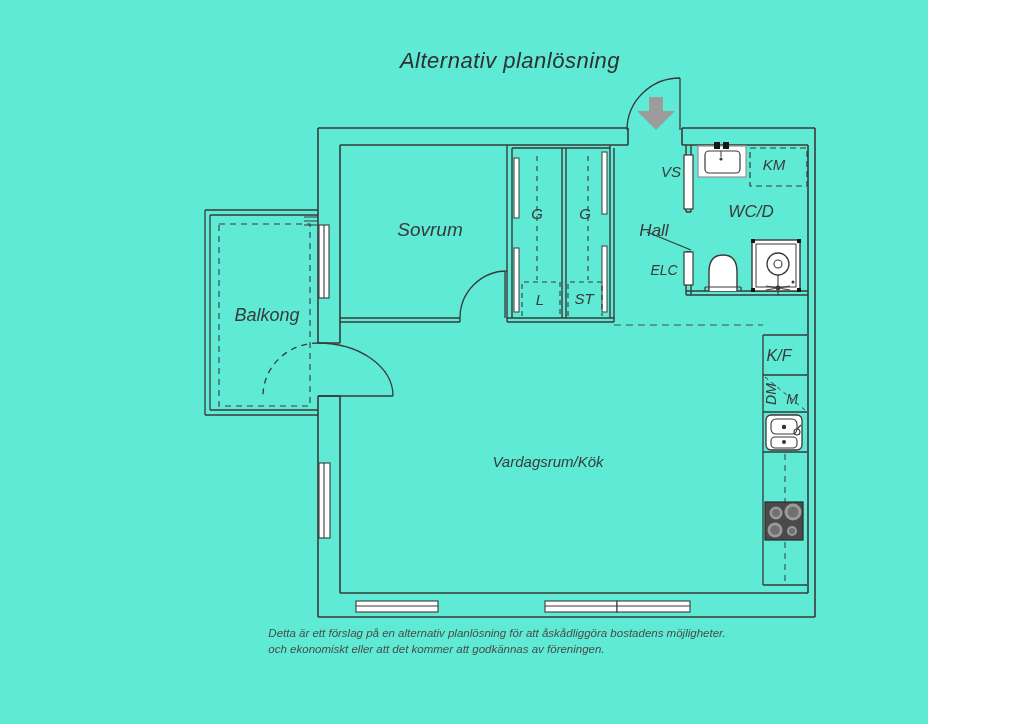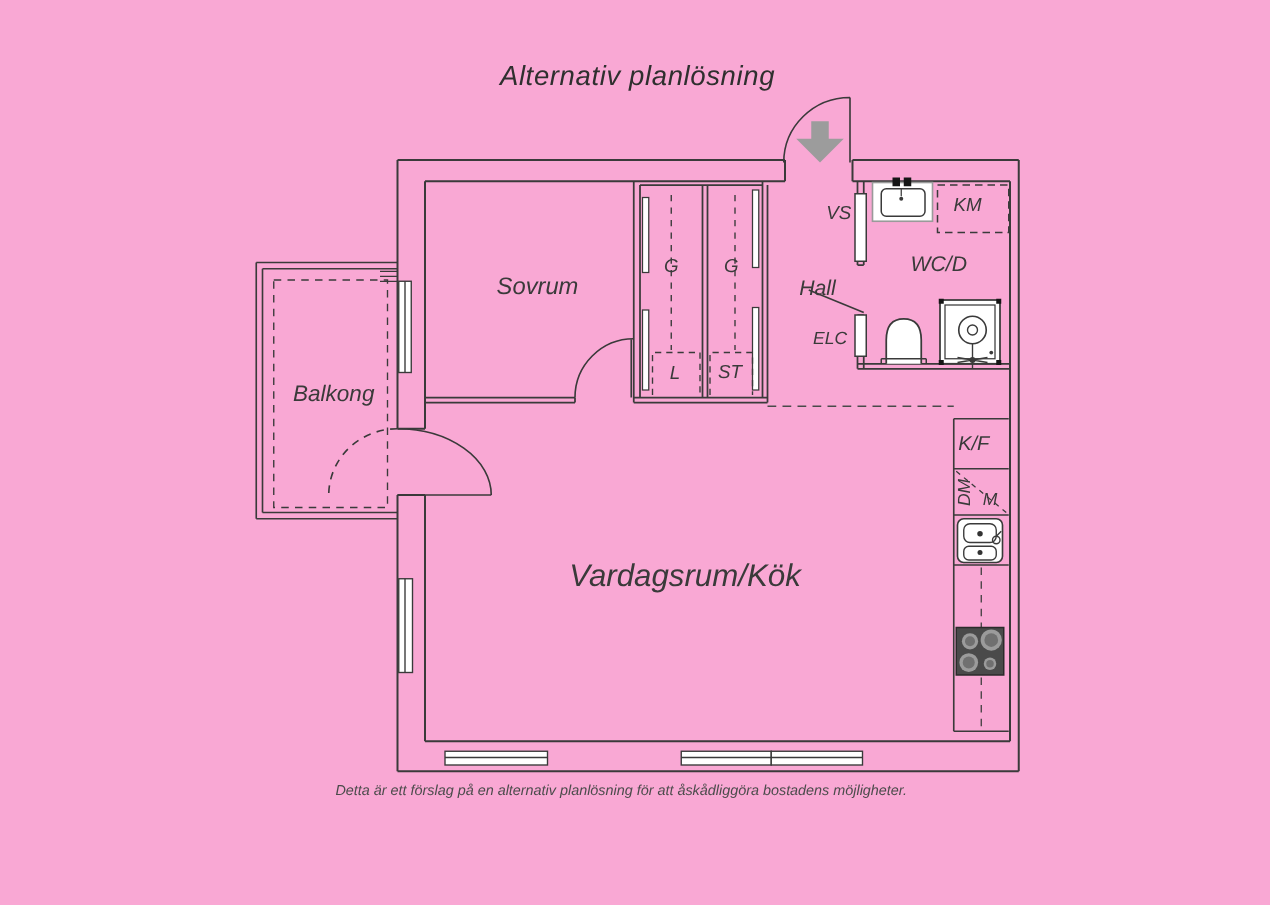--- a/index.html
+++ b/index.html
@@ -1,16 +1,16 @@
 <!DOCTYPE html>
 <html><head>
 <meta charset="utf-8">
 <style>
   html,body{margin:0;padding:0;background:#fff;}
-  .page{position:relative;width:1016px;height:724px;background:#f9a8d4;overflow:hidden;
+  .page{position:relative;width:928px;height:724px;background:#5eead4;overflow:hidden;
         font-family:"Liberation Sans",sans-serif;}
   svg{position:absolute;left:0;top:0;}
   .title{position:absolute;left:510px;top:48px;transform:translateX(-50%);
          font-size:22px;font-style:italic;color:#2f2f2f;letter-spacing:.5px;white-space:nowrap;}
   .lbl{position:absolute;transform:translate(-50%,-50%);font-style:italic;color:#3a3a3a;
        white-space:nowrap;z-index:3;}
   .lbl.rot{transform:translate(-50%,-50%) rotate(-90deg);}
   .footer{position:absolute;left:497px;top:625px;transform:translateX(-50%);
           font-style:italic;font-size:11.5px;line-height:16.2px;
           color:#4b4b4b;white-space:nowrap;z-index:3;}
@@ -155,32 +155,33 @@
         <circle cx="775" cy="530" r="4.8" fill="#707070" stroke="none"></circle>
         <circle cx="792" cy="531" r="5" fill="#9b9b9b" stroke="none"></circle>
         <circle cx="792" cy="531" r="3" fill="#707070" stroke="none"></circle>
       </g>
     </g>
   </svg>
 
   <div>
     <div class="lbl" style="left:430px;top:230px;font-size:19px;">Sovrum</div>
     <div class="lbl" style="left:267px;top:315px;font-size:18px;">Balkong</div>
-    <div class="lbl" style="left:548px;top:461px;font-size:25px;">Vardagsrum/Kök</div>
+    <div class="lbl" style="left:548px;top:461px;font-size:15px;">Vardagsrum/Kök</div>
     <div class="lbl" style="left:654px;top:231px;font-size:17px;">Hall</div>
     <div class="lbl" style="left:751px;top:212px;font-size:17px;">WC/D</div>
     <div class="lbl" style="left:671px;top:171px;font-size:15px;">VS</div>
     <div class="lbl" style="left:774px;top:164px;font-size:15px;">KM</div>
     <div class="lbl" style="left:664px;top:270px;font-size:14px;">ELC</div>
     <div class="lbl" style="left:537px;top:213px;font-size:15px;">G</div>
     <div class="lbl" style="left:585px;top:213px;font-size:15px;">G</div>
     <div class="lbl" style="left:540px;top:299px;font-size:15px;">L</div>
     <div class="lbl" style="left:584px;top:298px;font-size:15px;">ST</div>
     <div class="lbl" style="left:779px;top:356px;font-size:16px;">K/F</div>
     <div class="lbl rot" style="left:771px;top:394px;font-size:14px;">DM</div>
     <div class="lbl" style="left:792px;top:399px;font-size:14px;">M</div>
   </div>
 
   <div class="footer">
     <div>Detta är ett förslag på en alternativ planlösning för att åskådliggöra bostadens möjligheter.</div>
+    <div>och ekonomiskt eller att det kommer att godkännas av föreningen.</div>
   </div>
 
 </div>
 
 </body></html>

